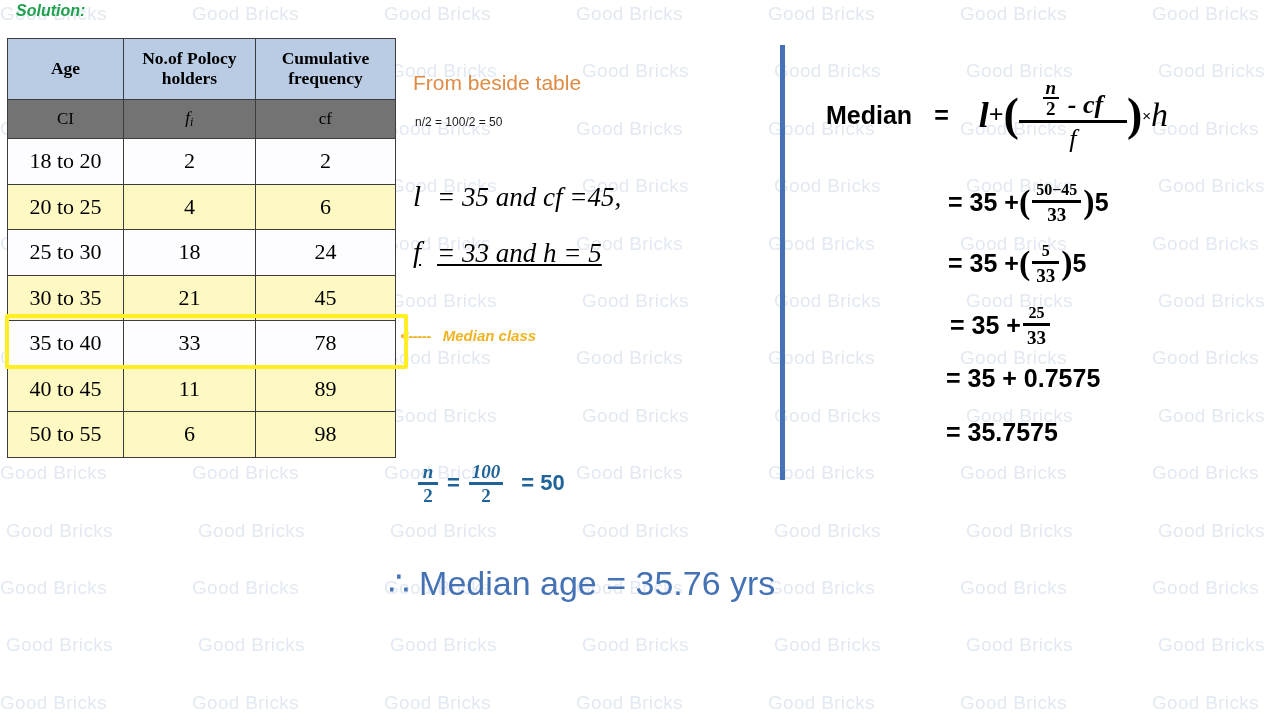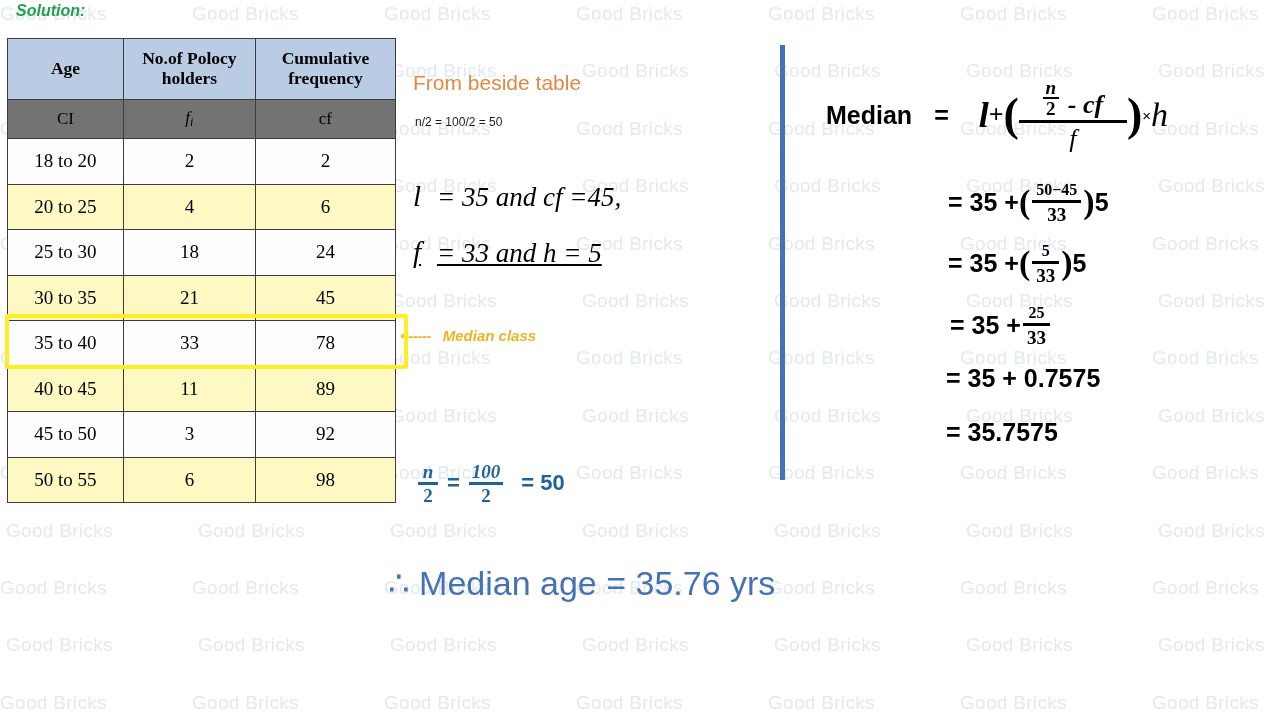--- a/index.html
+++ b/index.html
@@ -32,21 +32,21 @@
   
   #freq-table{
     position:absolute;left:7px;top:38px;width:389px;z-index:3;
     border-collapse:collapse;
     font-family:"Liberation Serif", serif;
     background:#fdfdff;
   }
   #freq-table td,#freq-table th{
     border:1px solid #3c3c3c;
     text-align:center;vertical-align:middle;
-    font-size:19px;color:#000;padding:0;
+    font-size:22px;color:#000;padding:0;
   }
   #freq-table .col-age{width:123px;}
   #freq-table .col-f{width:138px;}
   #freq-table .col-cf{width:144px;}
   #freq-table thead th{
     background:#b9cce3;font-weight:bold;font-size:17.5px;height:60px;line-height:1.12;
   }
   #freq-table tr.sub td{
     background:#737373;height:38px;font-size:17px;
   }
@@ -326,25 +326,20 @@
       <tr class="body-row odd">
         <td>35 to 40</td>
         <td>33</td>
         <td>78</td>
       </tr>
       <tr class="body-row even">
         <td>40 to 45</td>
         <td>11</td>
         <td>89</td>
       </tr>
-      <tr class="body-row odd">
-        <td>45 to 50</td>
-        <td>3</td>
-        <td>92</td>
-      </tr>
       <tr class="body-row even">
         <td>50 to 55</td>
         <td>6</td>
         <td>98</td>
       </tr>
     </tbody>
 </table>
 
 <div id="median-class-highlight"></div>
 

